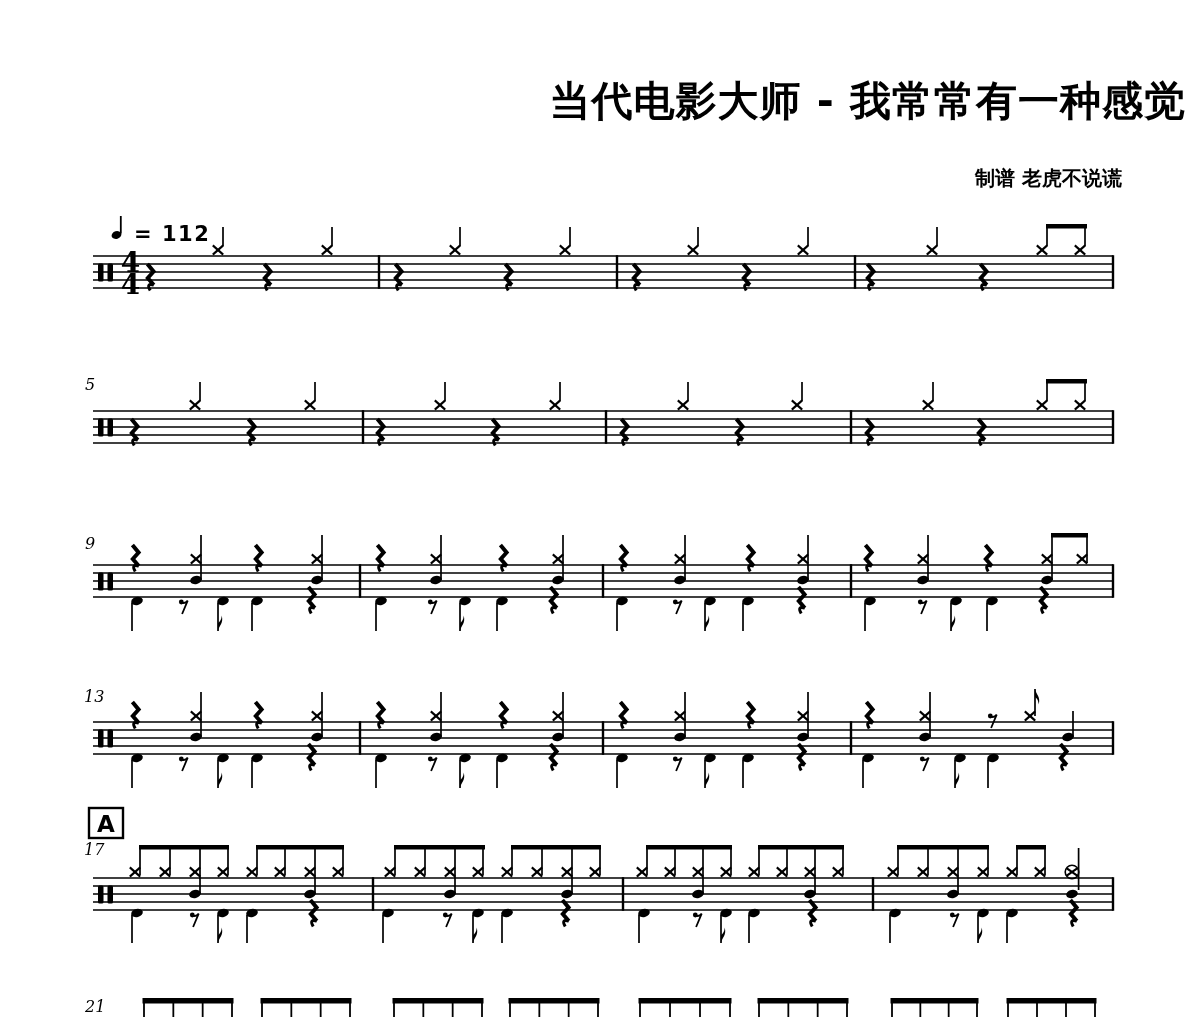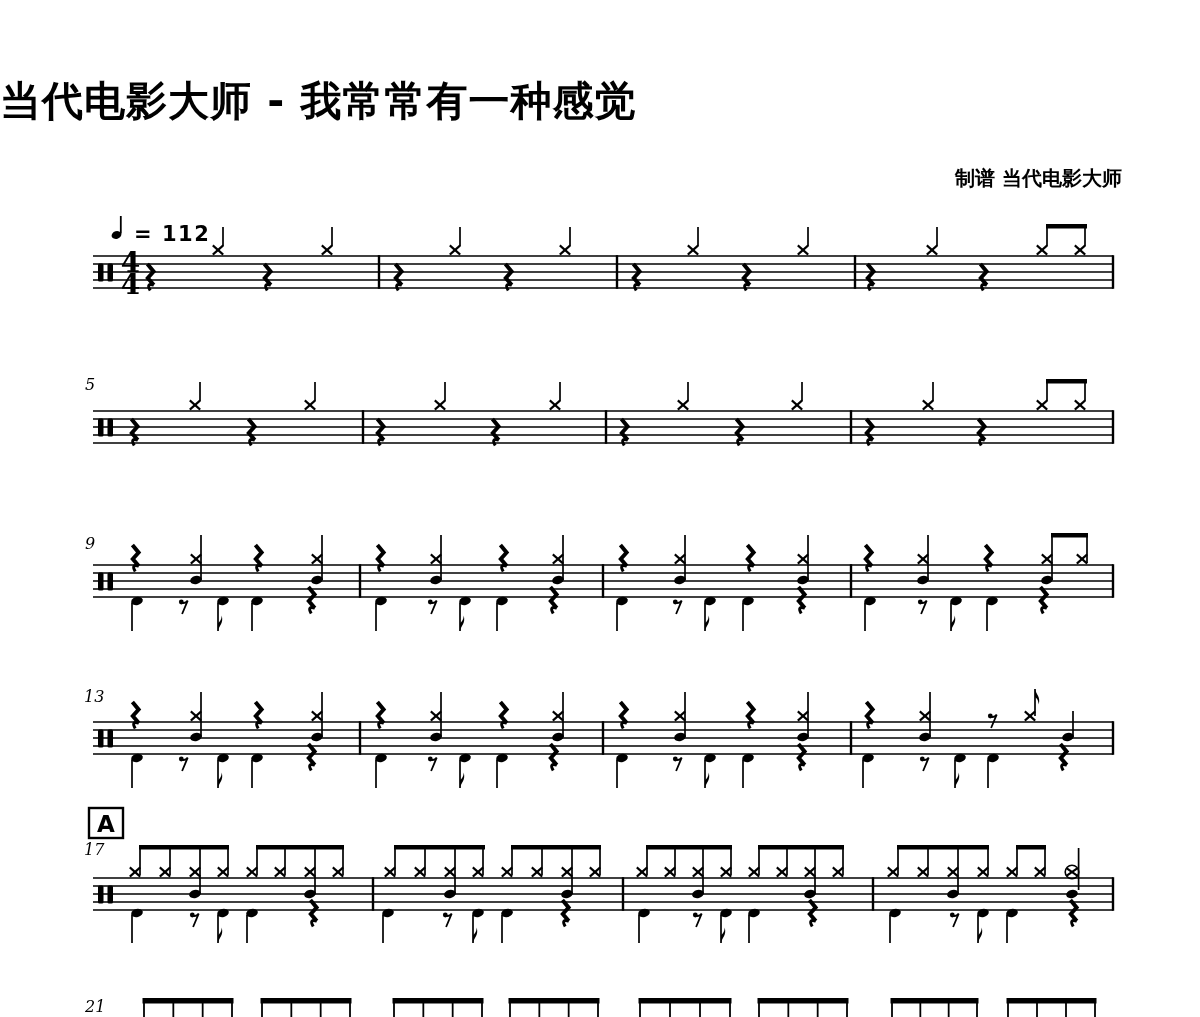--- a/index.html
+++ b/index.html
@@ -1,29 +1,29 @@
 <!DOCTYPE html>
 <html><head>
 <meta charset="utf-8">
 <style>
   html,body{margin:0;padding:0;}
   body{width:1200px;height:1017px;background:#ffffff;position:relative;overflow:hidden;
        font-family:"DejaVu Sans", sans-serif;}
-  .title{position:absolute;top:74px;left:0;right:14px;text-align:left;
+  .title{position:absolute;top:74px;left:0;right:14px;text-align:right;
          font-size:41px;font-weight:bold;color:#000;letter-spacing:1px;
          font-family:"DejaVu Sans", sans-serif;}
   .credit{position:absolute;top:165px;right:78px;font-size:20px;font-weight:bold;color:#000;
           font-family:"DejaVu Sans", sans-serif;}
   svg{position:absolute;top:0;left:0;}
 </style>
 </head>
 <body>
 
 <div class="title">当代电影大师 - 我常常有一种感觉</div>
-<div class="credit">制谱 当代电影大师</div>
+<div class="credit">制谱 老虎不说谎</div>
 
 <svg width="1200" height="1017" viewBox="0 0 1200 1017">
   <g>
     <ellipse rx="5" ry="3.8" fill="#000" transform="translate(116.5 235) rotate(-16)"></ellipse>
     <line x1="120.8" y1="233.5" x2="120.8" y2="216" stroke="#000" stroke-width="1.8"></line>
     <text x="134" y="241" font-size="21" font-weight="bold" letter-spacing="1.5" font-family="DejaVu Sans, sans-serif" fill="#000">= 112</text>
   </g>
   <g>
       <g>
         <line x1="93" y1="256" x2="1113" y2="256" stroke="#000000" stroke-width="1.6"></line>

